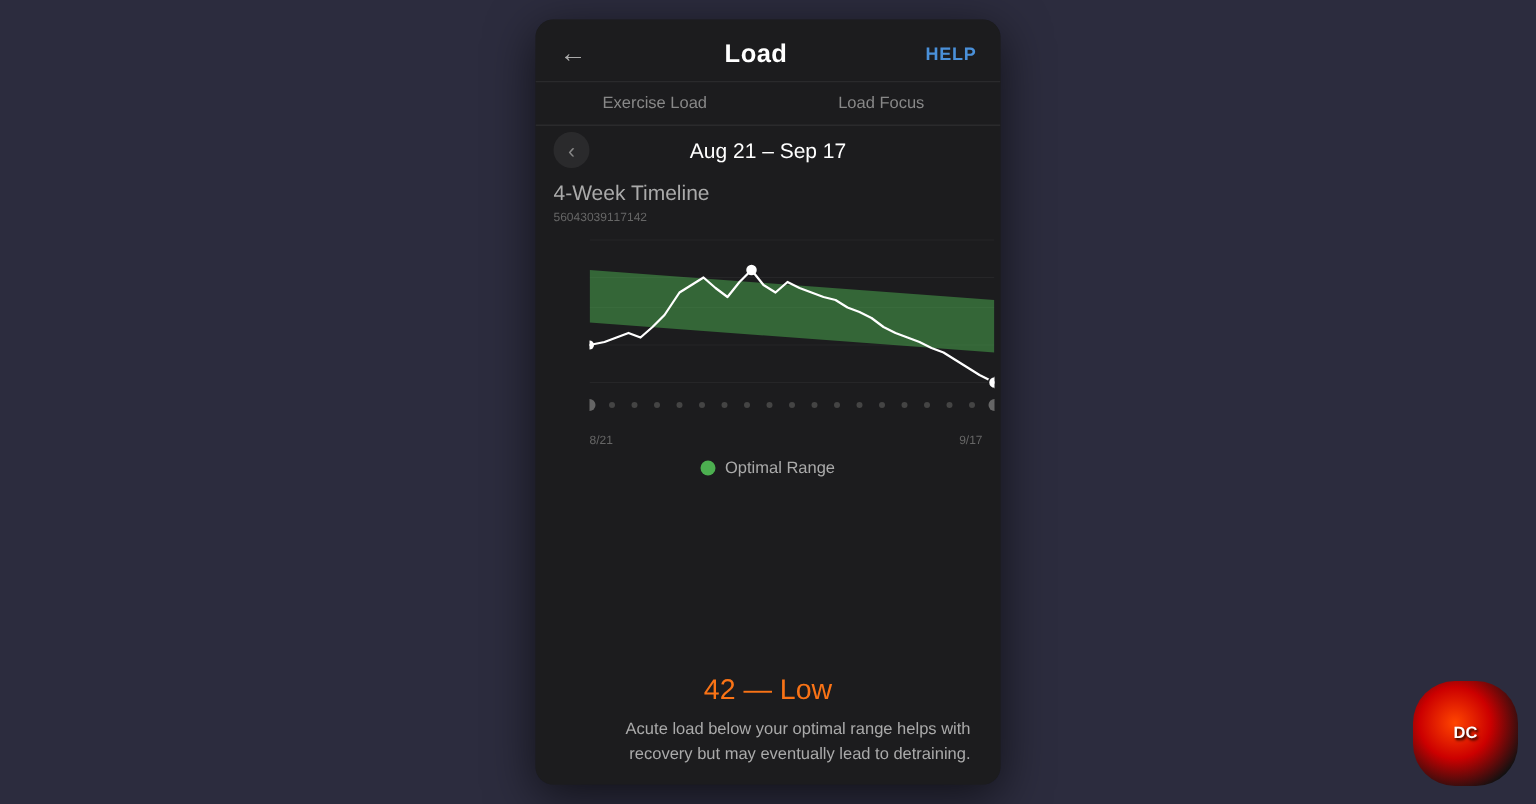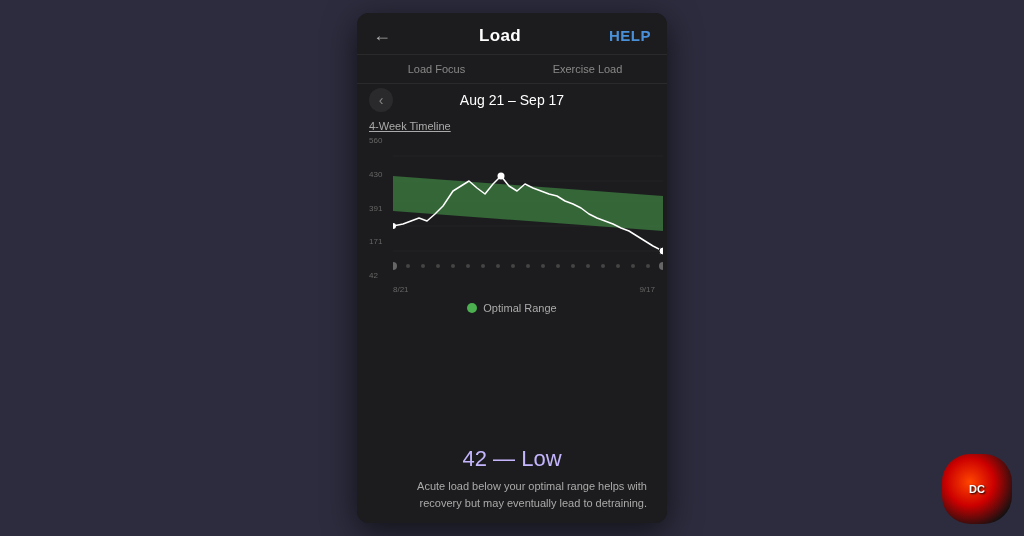--- a/index.html
+++ b/index.html
@@ -47,21 +47,21 @@
       cursor: pointer;
     }
     .header-title {
       color: #ffffff;
       font-size: 17px;
       font-weight: 600;
       letter-spacing: 0.3px;
     }
     .help-btn {
       color: #4a90d9;
-      font-size: 15px;
+      font-size: 12px;
       font-weight: 600;
       letter-spacing: 0.5px;
       cursor: pointer;
     }
     
     .tabs {
       display: flex;
       background: #1c1c1e;
       border-bottom: 1px solid #2a2a2c;
       padding: 0 4px;
@@ -118,23 +118,22 @@
     }
     
     .chart-section {
       flex: 1;
       background: #1c1c1e;
       padding: 4px 12px 8px;
       overflow: hidden;
     }
     .chart-title {
       color: #aaa;
-      font-size: 11px;
+      font-size: 14px;
       margin-bottom: 4px;
-      text-decoration: underline;
     }
     .chart-wrapper {
       position: relative;
       width: 100%;
       height: 160px;
     }
     
     .legend {
       display: flex;
       align-items: center;
@@ -152,22 +151,22 @@
       color: #aaa;
       font-size: 11px;
     }
     
     .score-section {
       padding: 6px 20px 12px;
       background: #1c1c1e;
       text-align: center;
     }
     .score-value {
-      color: #c4b5fd;
-      font-size: 22px;
+      color: #f97316;
+      font-size: 19px;
       font-weight: 300;
       margin-bottom: 6px;
     }
     .score-desc {
       color: #aaa;
       font-size: 11px;
       line-height: 1.5;
       text-align: right;
     }
     
@@ -198,21 +197,21 @@
       font-size: 14px;
       font-weight: 900;
     }
     
     .y-labels {
       position: absolute;
       left: 0;
       top: 0;
       height: 100%;
       display: flex;
-      flex-direction: column;
+      flex-direction: row;
       justify-content: space-between;
       padding: 0 0 16px;
     }
     .y-label {
       color: #666;
       font-size: 8px;
     }
     
     .x-labels {
       position: absolute;
@@ -234,24 +233,24 @@
   <div class="phone-container">
 
     <div class="header">
       <span class="back-btn">←</span>
       <span class="header-title">Load</span>
       <span class="help-btn">HELP</span>
     </div>
 
     <div class="tabs">
       <div class="tab">
+        <span>Exercise Load</span>
+      </div>
+      <div class="tab">
         <span>Load Focus</span>
-      </div>
-      <div class="tab">
-        <span>Exercise Load</span>
       </div>
     </div>
 
     <div class="date-nav">
       <div class="date-back-btn">
         <span>‹</span>
       </div>
       <span class="date-range">Aug 21 – Sep 17</span>
     </div>
 

